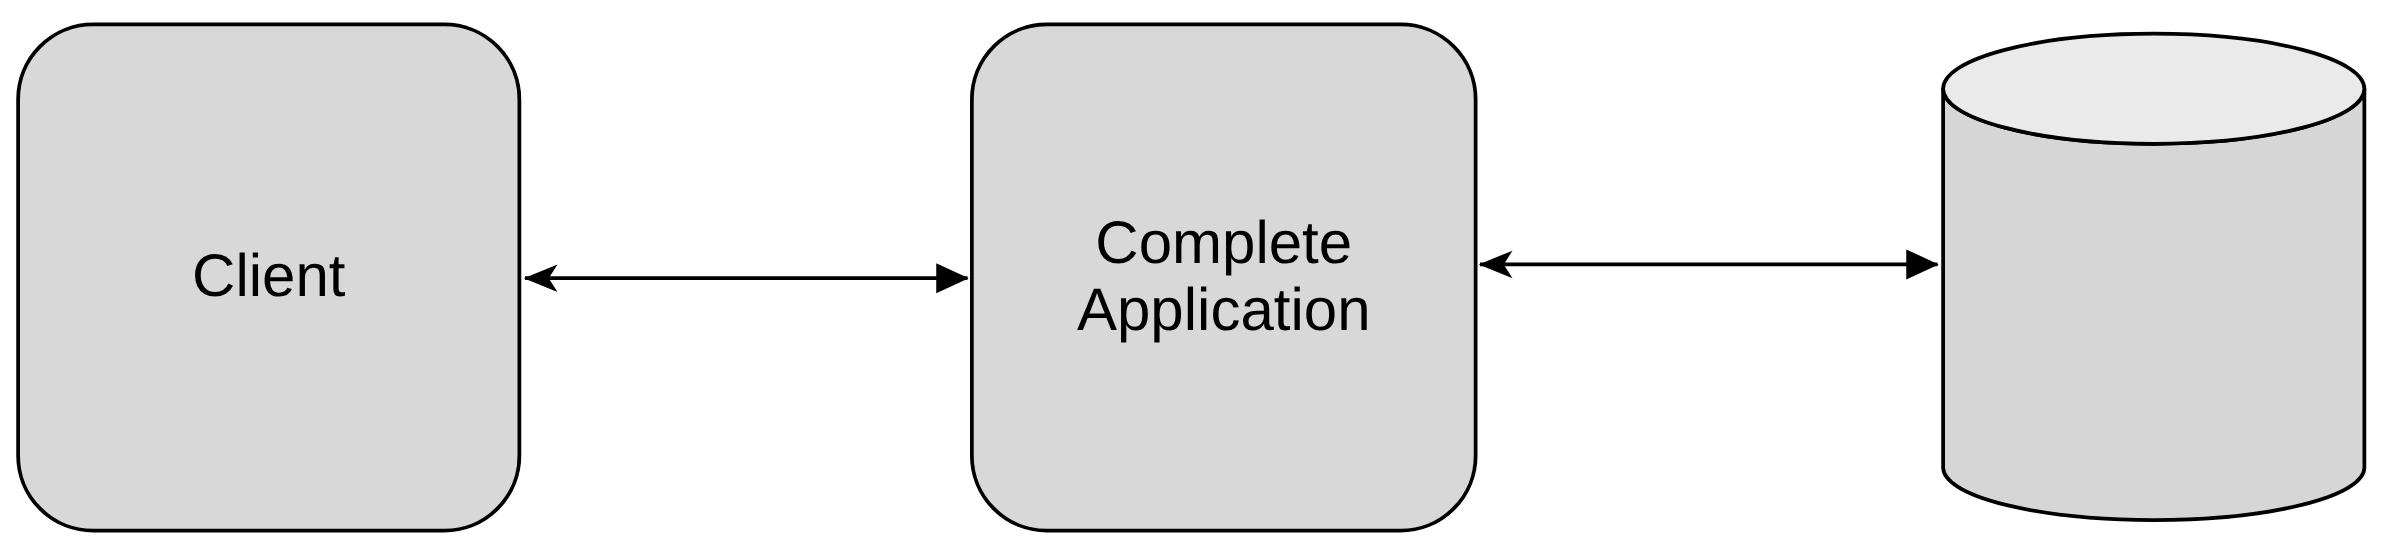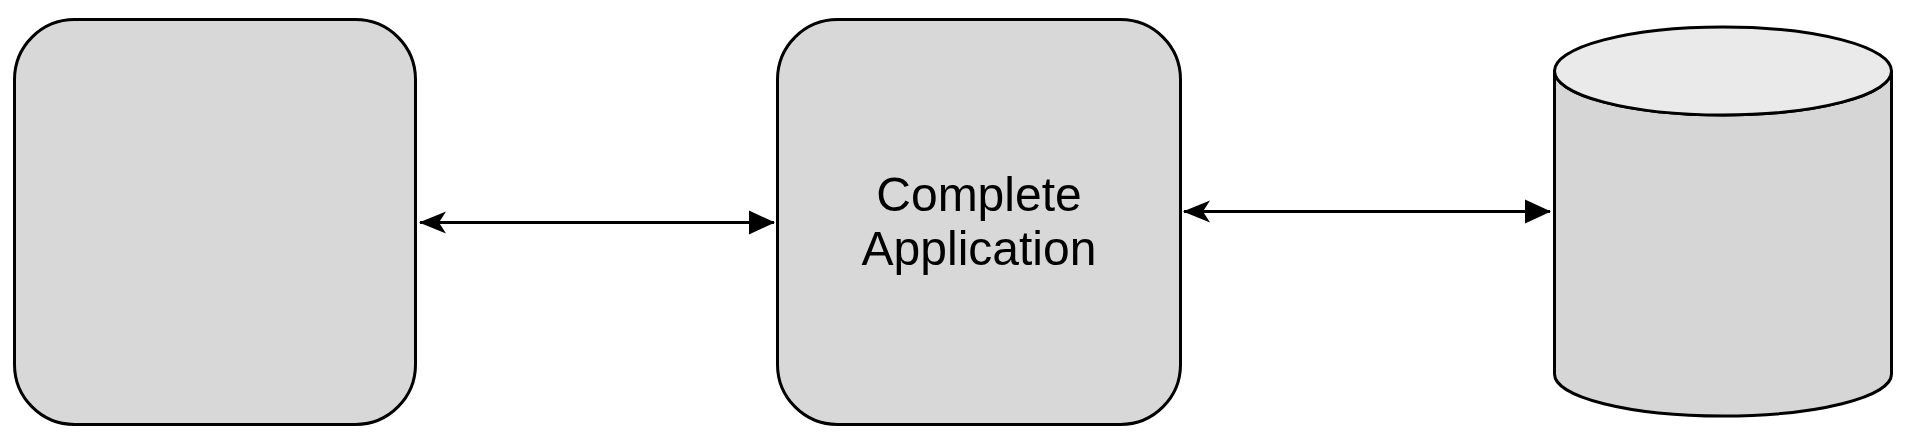--- a/index.html
+++ b/index.html
@@ -68,17 +68,18 @@
       <polygon stroke="none" points="775,222.5 749,210.5 749,234.5"></polygon>
     </g>
 
     <g stroke="#000000" fill="#000000">
       <line x1="1184" y1="211.5" x2="1550" y2="211.5" stroke-width="3"></line>
       <polygon stroke="none" points="1183,211.5 1210,200.5 1203,211.5 1210,222.5"></polygon>
       <polygon stroke="none" points="1551,211.5 1525,199.5 1525,223.5"></polygon>
     </g>
   </svg>
 
+  <div class="node-label label-client">Client</div>
 
   <div class="node-label label-app">Complete
 Application</div>
 
 </div>
 
 </body></html>

